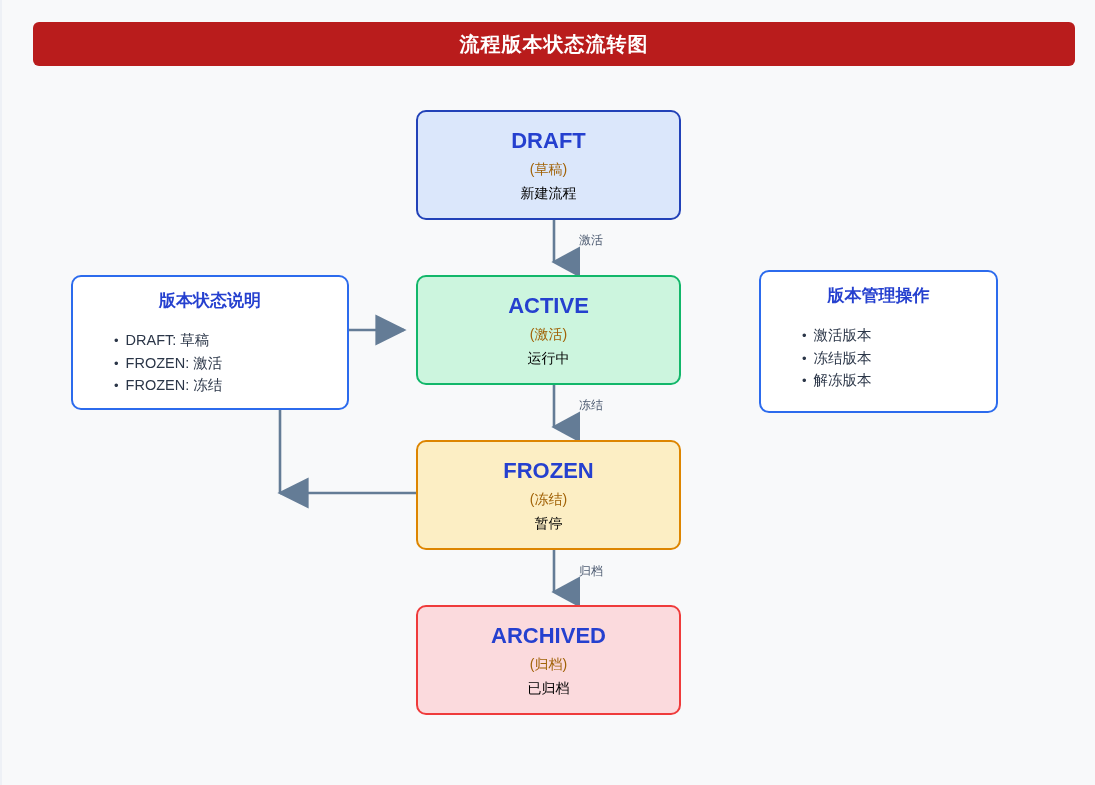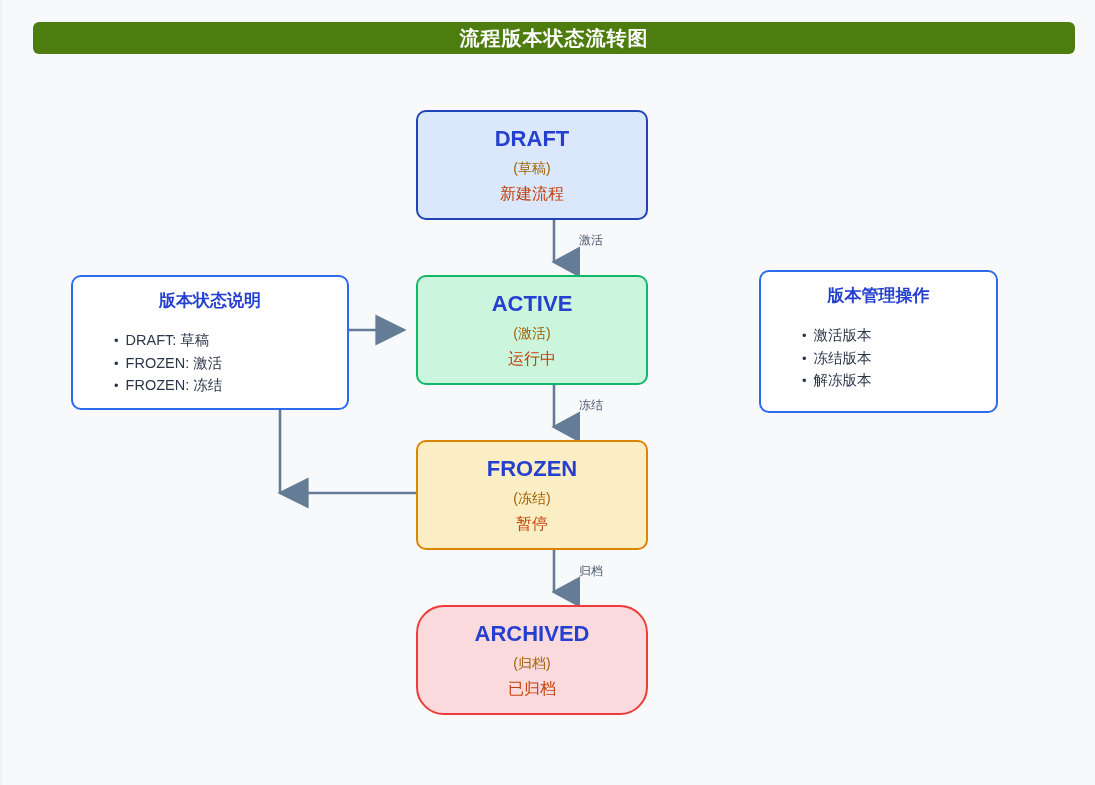--- a/index.html
+++ b/index.html
@@ -22,22 +22,22 @@
     width: 1095px;
     height: 785px;
   }
 
   
   .header-bar {
     position: absolute;
     left: 31px;
     top: 22px;
     width: 1042px;
-    height: 32px;
-    background: #4d7c0f;
+    height: 44px;
+    background: #b91c1c;
     border-radius: 6px;
     display: flex;
     align-items: center;
     justify-content: center;
   }
   .header-title {
     color: #ffffff;
     font-size: 20px;
     font-weight: bold;
     letter-spacing: 1px;
@@ -48,21 +48,21 @@
     position: absolute;
     left: 0; top: 0;
     width: 1095px;
     height: 785px;
     pointer-events: none;
   }
 
   
   .node {
     position: absolute;
-    width: 232px;
+    width: 265px;
     height: 110px;
     border-radius: 10px;
     border-width: 2.5px;
     border-style: solid;
     box-sizing: border-box;
     display: flex;
     flex-direction: column;
     align-items: center;
     justify-content: center;
   }
@@ -73,30 +73,30 @@
     line-height: 1.1;
     margin-bottom: 9px;
   }
   .node .n-sub {
     font-size: 14px;
     color: #a16207;
     line-height: 1.1;
     margin-bottom: 9px;
   }
   .node .n-desc {
-    font-size: 16px;
-    color: #c2410c;
+    font-size: 14px;
+    color: #000000;
     line-height: 1.1;
     text-align: right;
   }
 
   .node-draft    { left: 414px; top: 110px; background: #dbe7fb; border-color: #2242b8; }
   .node-active   { left: 414px; top: 275px; background: #ccf5de; border-color: #12b76a; }
   .node-frozen   { left: 414px; top: 440px; background: #fceec4; border-color: #dd8500; }
-  .node-archived { left: 414px; top: 605px; background: #fbdadd; border-color: #ef3b3b; border-radius: 28px; }
+  .node-archived { left: 414px; top: 605px; background: #fbdadd; border-color: #ef3b3b; }
 
   
   .panel {
     position: absolute;
     background: #ffffff;
     border: 2.5px solid #2c6bed;
     border-radius: 10px;
     box-sizing: border-box;
     padding: 12px 16px 14px 16px;
   }

